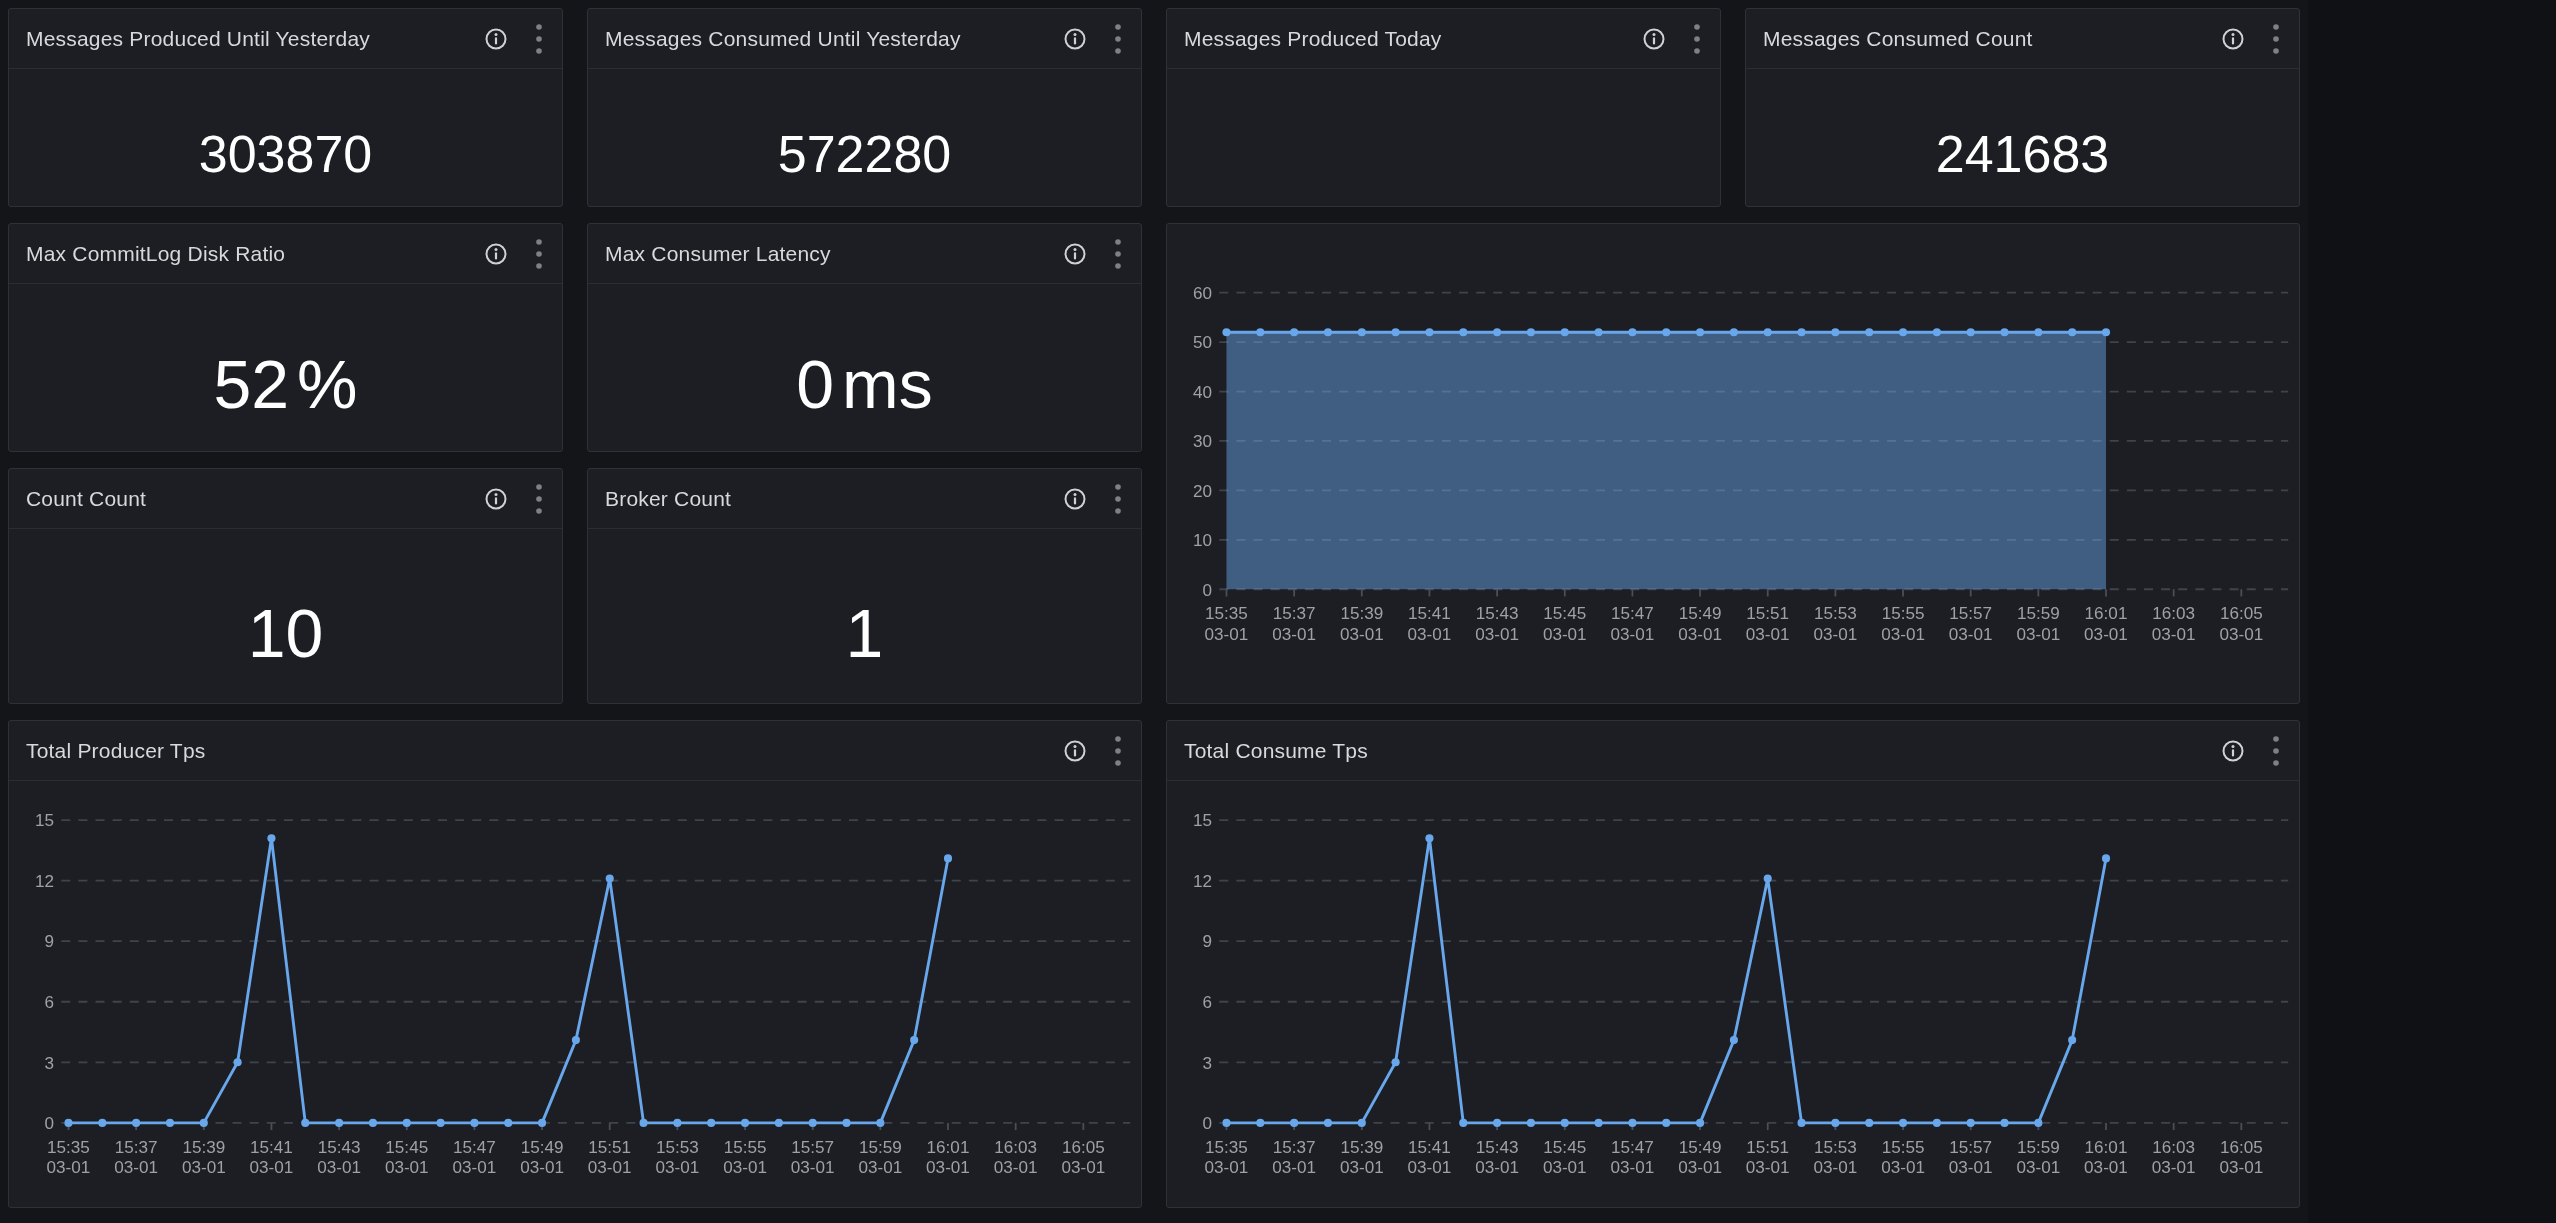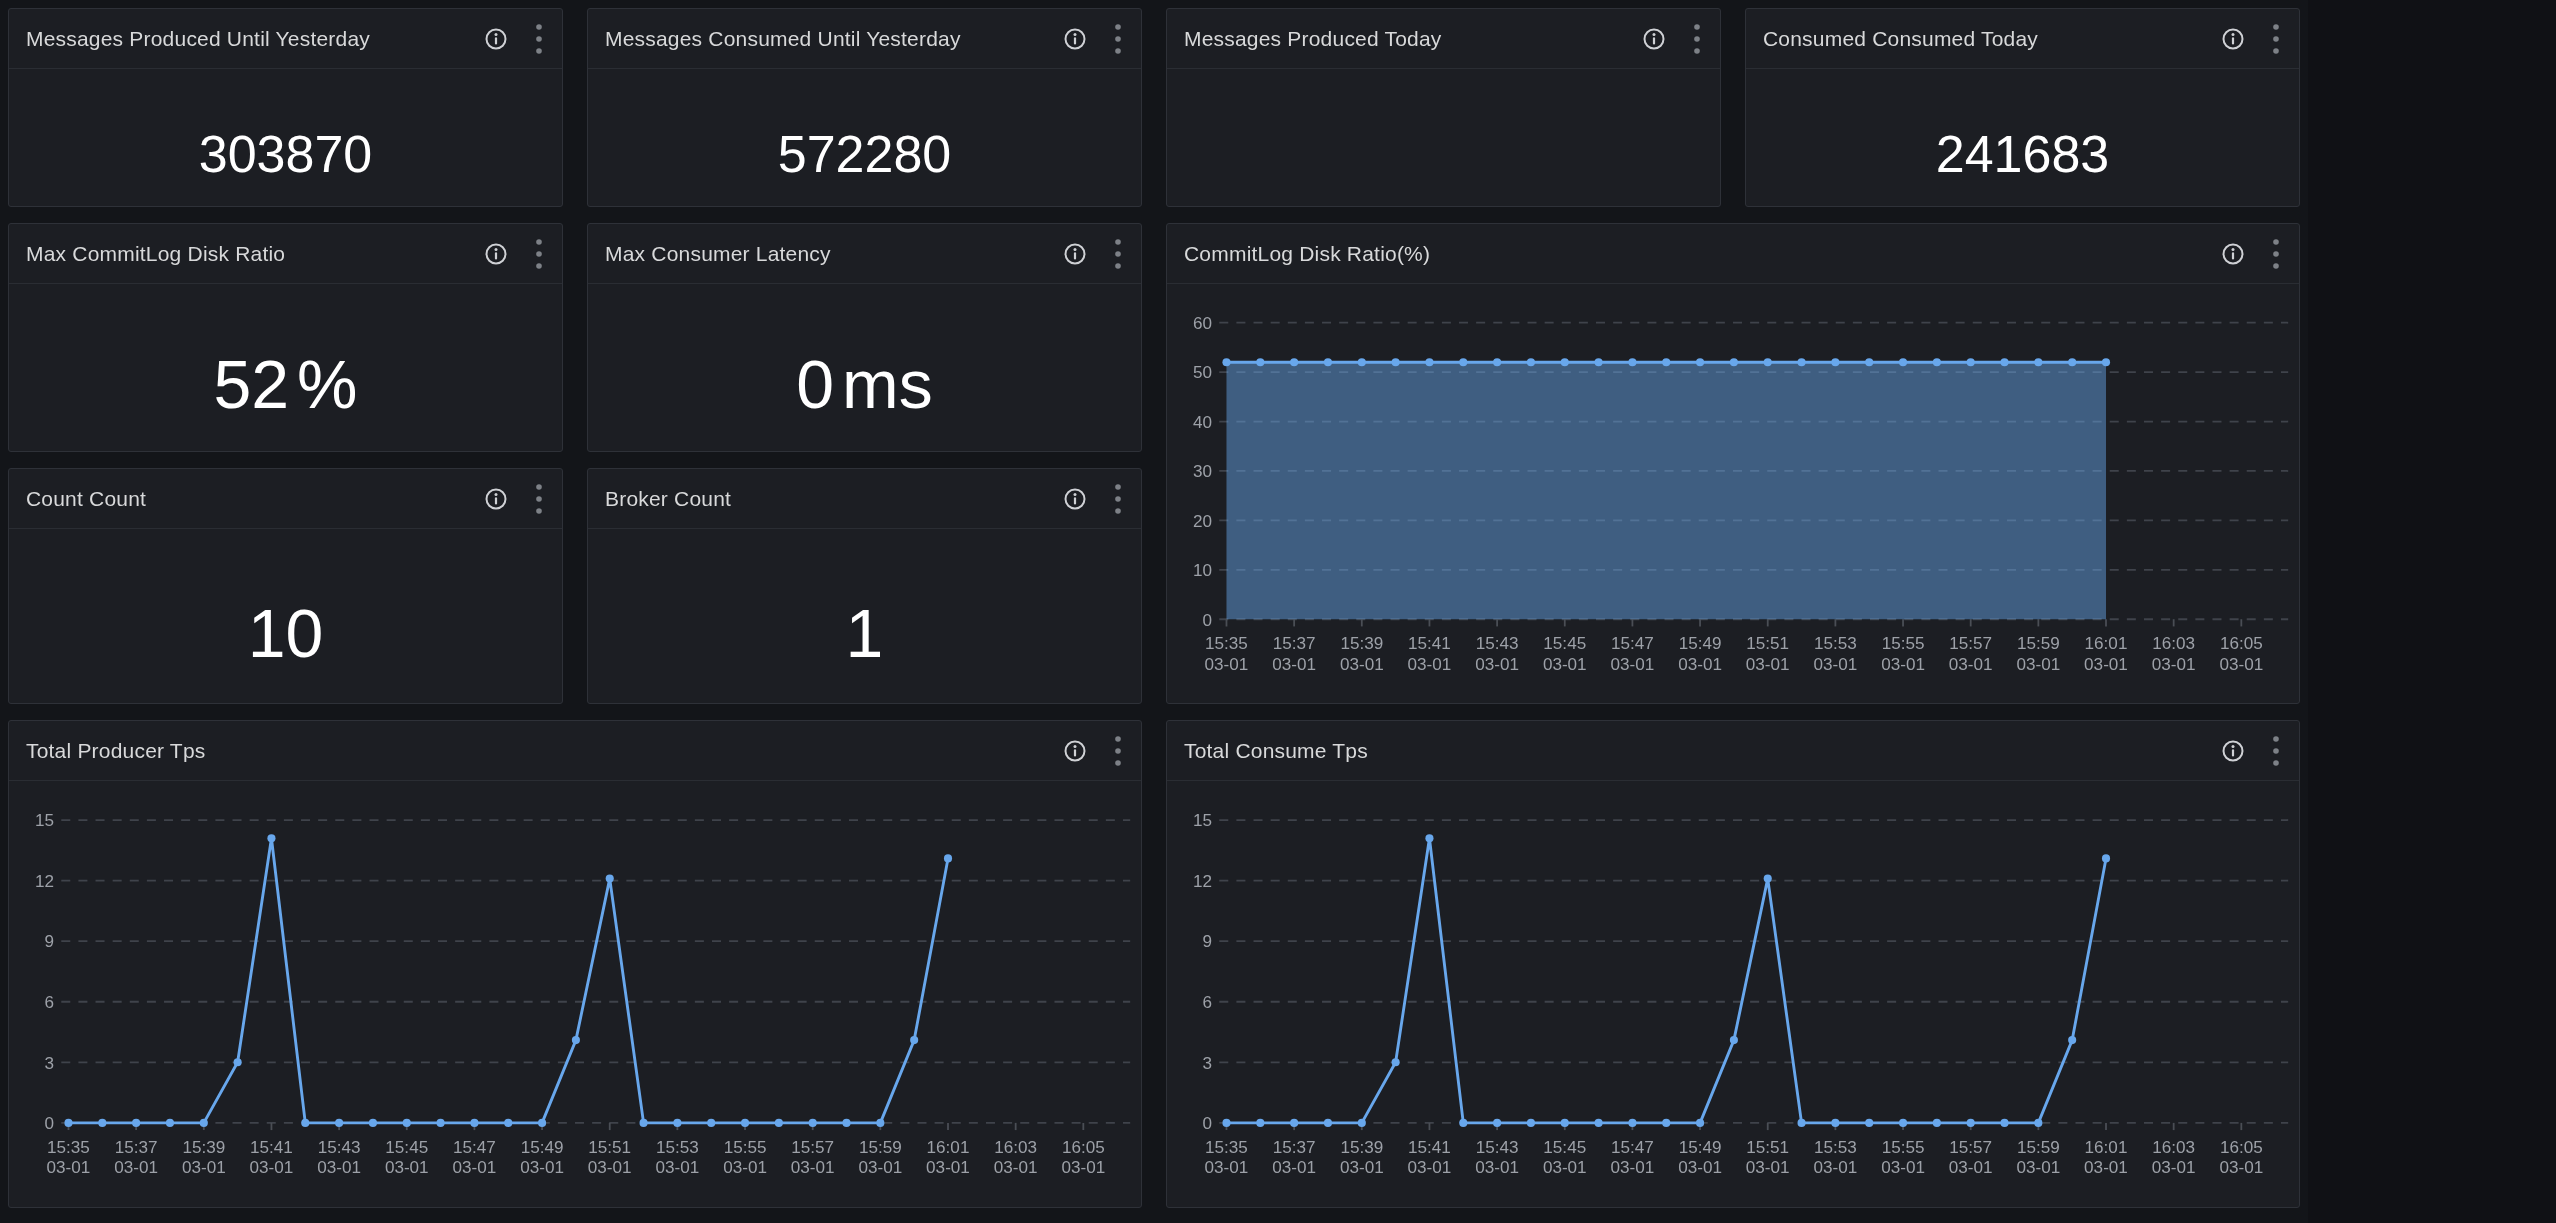--- a/index.html
+++ b/index.html
@@ -122,21 +122,21 @@
               <circle cx="5" cy="18" r="2.8" fill="#7d8187"></circle>
               <circle cx="5" cy="30" r="2.8" fill="#7d8187"></circle>
             </svg>
           </span>
       </div>
     </header>
   </section>
 
   <section class="panel pos-r1c4">
     <header class="panel-header">
-      <h2 class="panel-title">Consumed Consumed Today</h2>
+      <h2 class="panel-title">Messages Consumed Count</h2>
       <div class="header-icons">
         <span class="icon">
             <svg width="26" height="26" viewBox="0 0 26 26">
               <circle cx="13" cy="13" r="9.5" fill="none" stroke="#cfd1d5" stroke-width="2"></circle>
               <circle cx="13" cy="8.6" r="1.5" fill="#cfd1d5"></circle>
               <rect x="11.9" y="11.3" width="2.2" height="7.2" rx="1.1" fill="#cfd1d5"></rect>
             </svg>
           </span>
         <span class="icon">
             <svg width="10" height="36" viewBox="0 0 10 36">
@@ -204,39 +204,20 @@
     </header>
     <div class="panel-body stat-body">
       <div class="stat-value">
           <span>0</span>
           <span class="unit">ms</span>
         </div>
     </div>
   </section>
 
   <section class="panel pos-chartA">
-    <header class="panel-header">
-      <h2 class="panel-title">CommitLog Disk Ratio(%)</h2>
-      <div class="header-icons">
-        <span class="icon">
-            <svg width="26" height="26" viewBox="0 0 26 26">
-              <circle cx="13" cy="13" r="9.5" fill="none" stroke="#cfd1d5" stroke-width="2"></circle>
-              <circle cx="13" cy="8.6" r="1.5" fill="#cfd1d5"></circle>
-              <rect x="11.9" y="11.3" width="2.2" height="7.2" rx="1.1" fill="#cfd1d5"></rect>
-            </svg>
-          </span>
-        <span class="icon">
-            <svg width="10" height="36" viewBox="0 0 10 36">
-              <circle cx="5" cy="6" r="2.8" fill="#7d8187"></circle>
-              <circle cx="5" cy="18" r="2.8" fill="#7d8187"></circle>
-              <circle cx="5" cy="30" r="2.8" fill="#7d8187"></circle>
-            </svg>
-          </span>
-      </div>
-    </header>
     <div class="panel-body">
       <svg class="chart" viewBox="0 0 1256 419">
           <line class="grid-line" x1="58" y1="349" x2="1244" y2="349"></line>
           <text class="axis-label" x="50" y="356" text-anchor="end">0</text>
           <line class="grid-line" x1="58" y1="294.1666666666667" x2="1244" y2="294.1666666666667"></line>
           <text class="axis-label" x="50" y="301.1666666666667" text-anchor="end">10</text>
           <line class="grid-line" x1="58" y1="239.33333333333337" x2="1244" y2="239.33333333333337"></line>
           <text class="axis-label" x="50" y="246.33333333333337" text-anchor="end">20</text>
           <line class="grid-line" x1="58" y1="184.5" x2="1244" y2="184.5"></line>
           <text class="axis-label" x="50" y="191.5" text-anchor="end">30</text>

